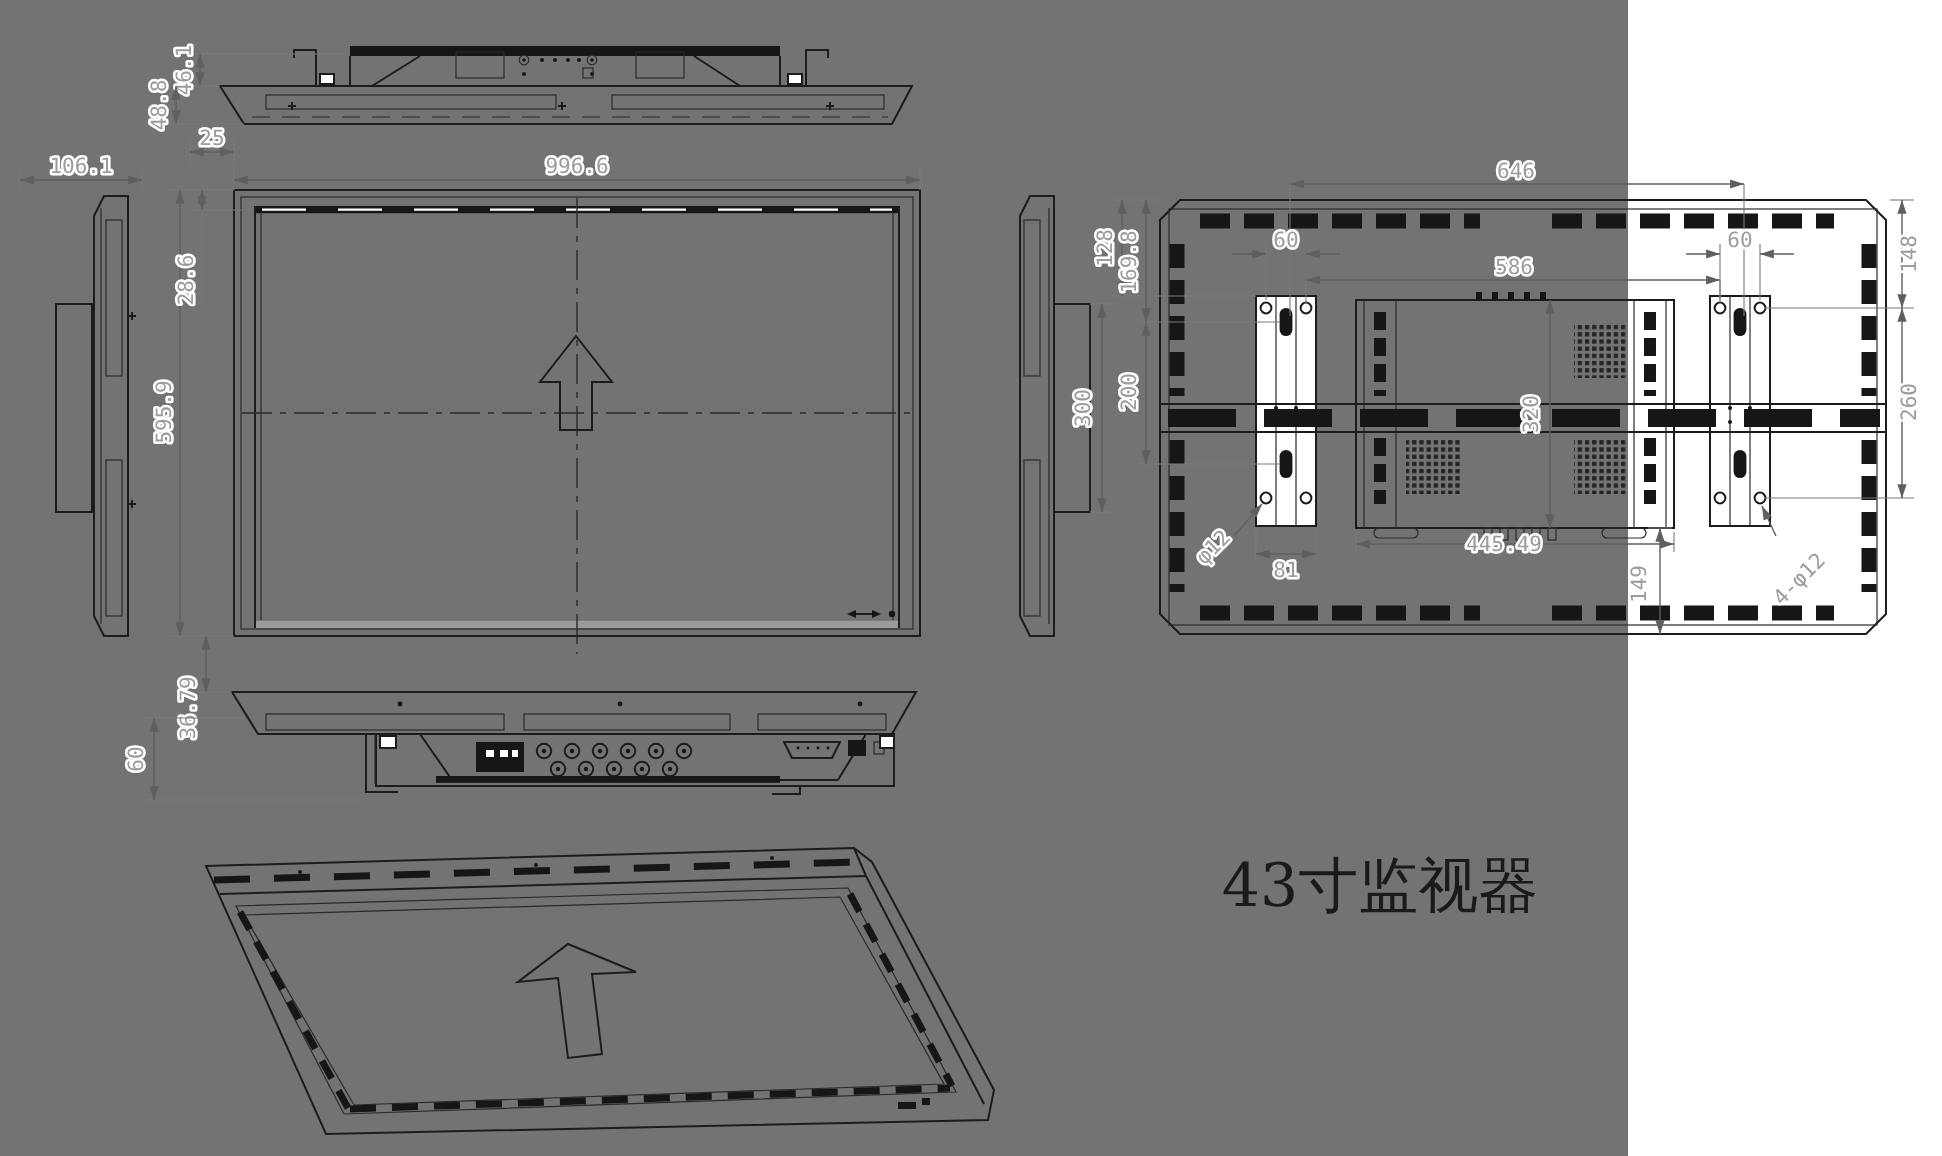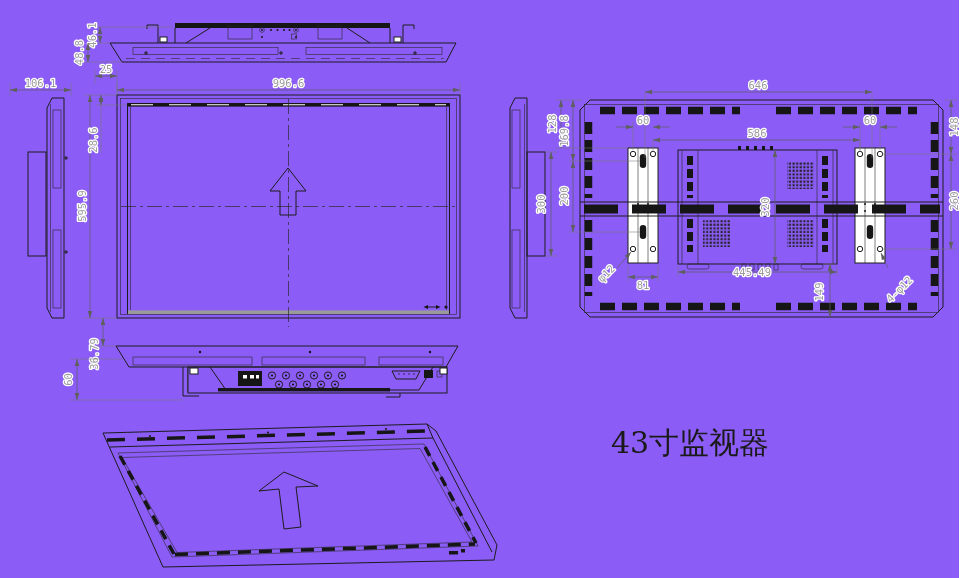--- a/index.html
+++ b/index.html
@@ -1,16 +1,16 @@
 <!DOCTYPE html>
 <html><head>
 <meta charset="utf-8">
 <style>
   html,body{margin:0;padding:0;background:#fff;width:971px;height:578px;overflow:hidden}
-  .canvas{position:relative;width:959px;height:578px;background:#8b5cf6;font-family:"DejaVu Sans Mono",monospace}
+  .canvas{position:relative;width:814px;height:578px;background:#737373;font-family:"DejaVu Sans Mono",monospace}
   .s{stroke:#1c1c1c;fill:none;stroke-width:1}
   .sf{stroke:#1c1c1c;fill:#fff;stroke-width:1}
   .t{stroke:#2a2a2a;fill:none;stroke-width:.6}
   .b{fill:#161616;stroke:none}
   .dl{stroke:#5f5f5f;fill:none;stroke-width:.7}
   .ex{stroke:#7a7a7a;fill:none;stroke-width:.55}
   .cl{stroke:#2a2a2a;fill:none;stroke-width:.7;stroke-dasharray:15 4 3 4}
   text.d{font:10.5px "DejaVu Sans Mono","Liberation Mono",monospace;fill:#9c9c9c;text-anchor:middle;
          paint-order:stroke;stroke:#fff;stroke-width:2.5px;stroke-linejoin:round}
   text.title{font:30px "DejaVu Serif","Liberation Serif",serif;fill:#1a1a1a;text-anchor:middle}

